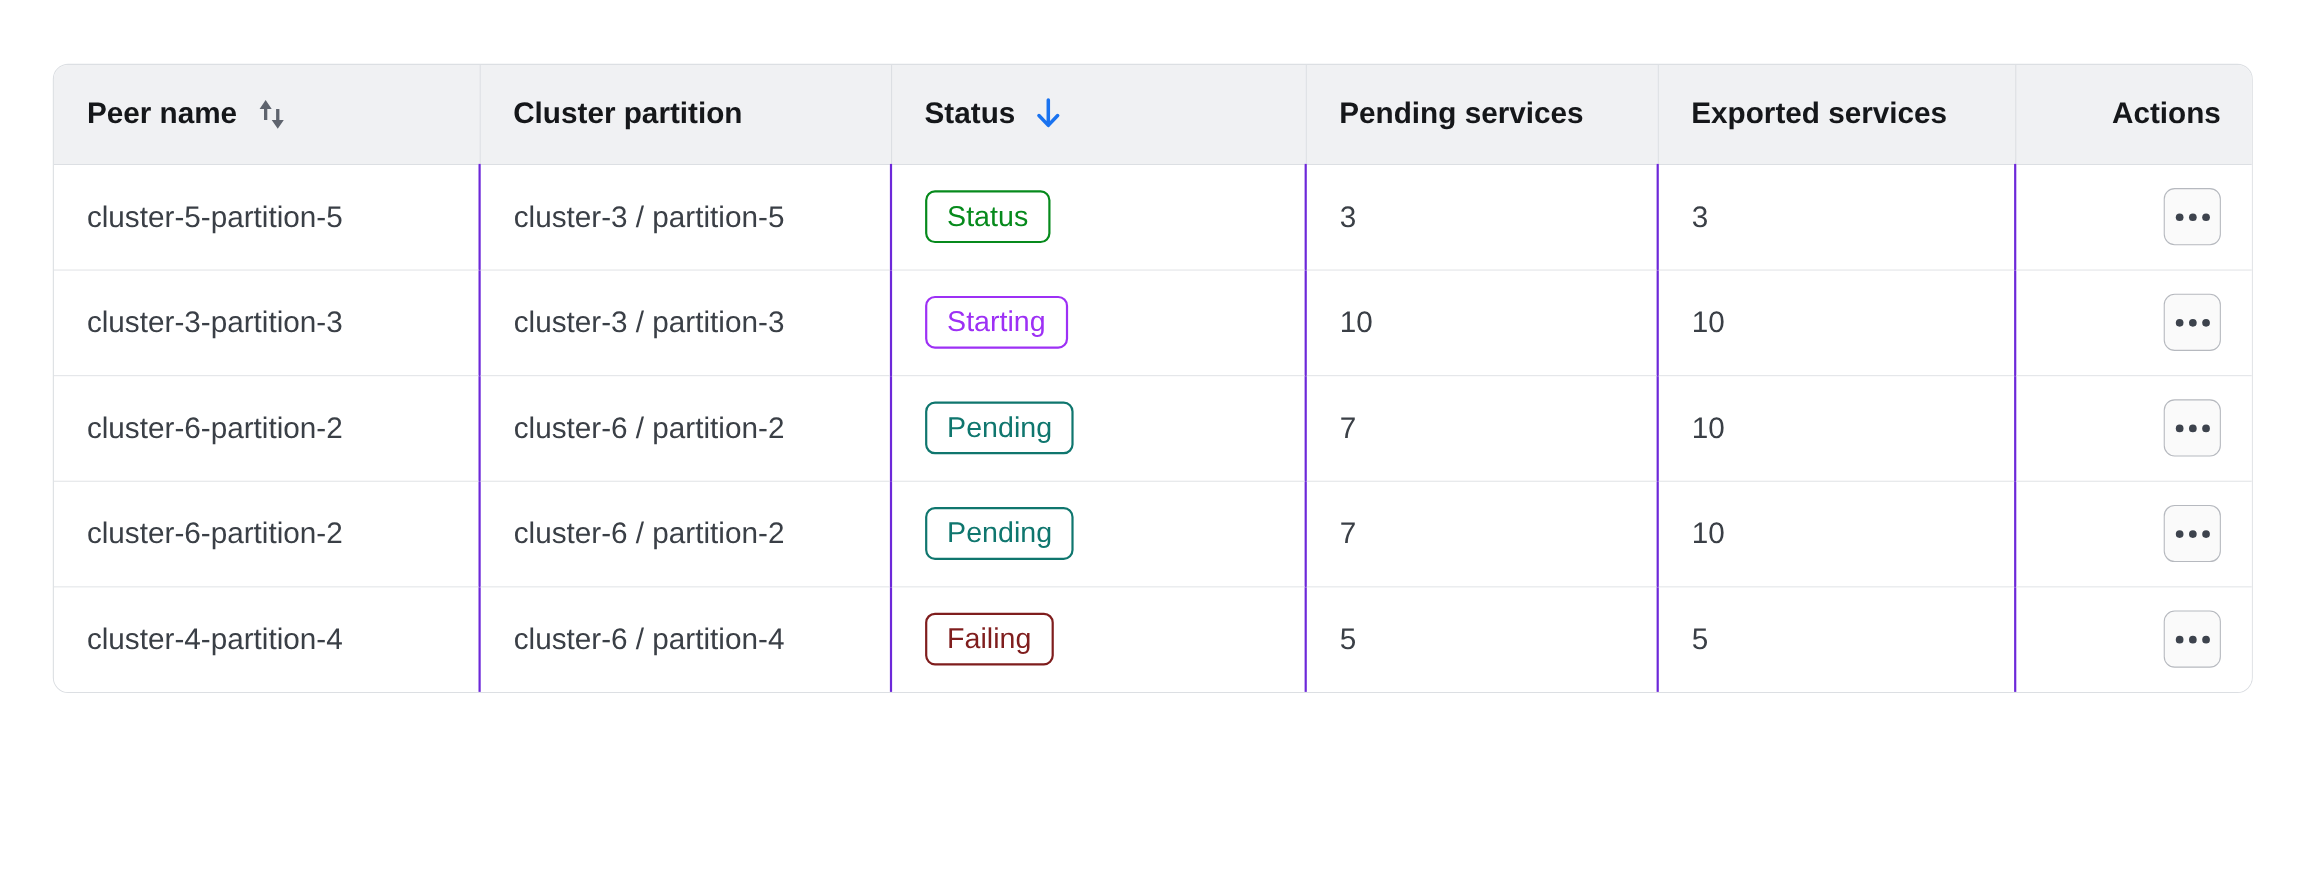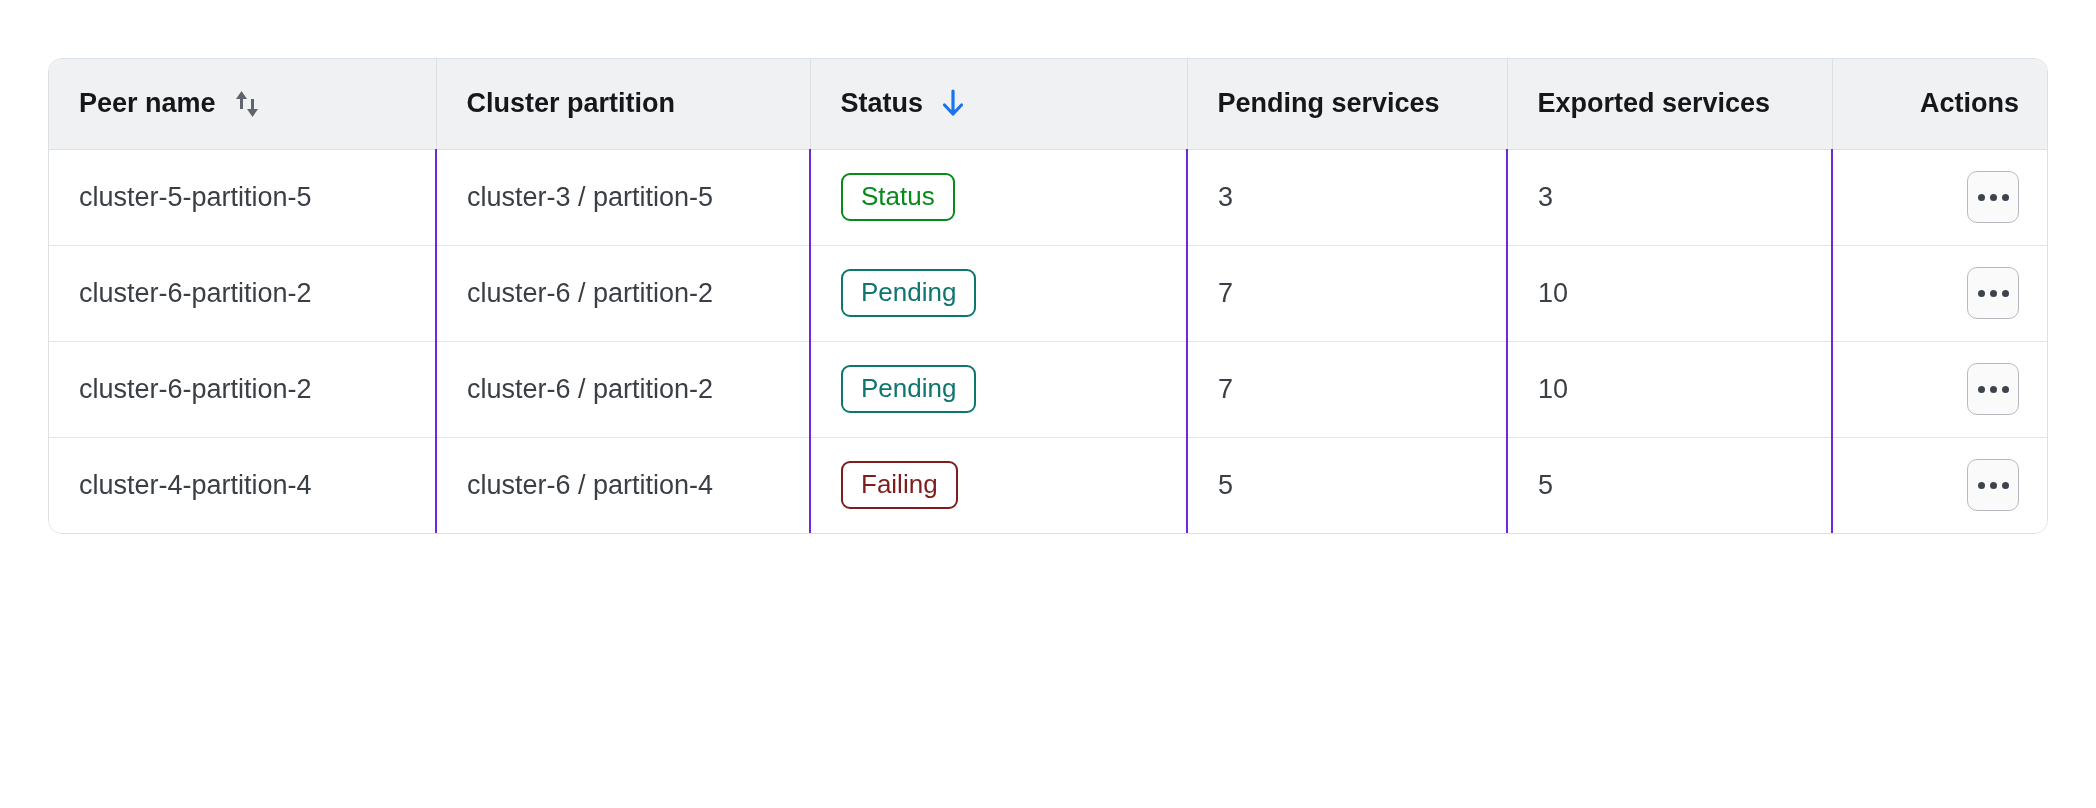--- a/index.html
+++ b/index.html
@@ -214,20 +214,38 @@
             <button class="actions-btn">
               <span class="dots">
                   <span></span>
                   <span></span>
                   <span></span>
                 </span>
             </button>
           </td>
         </tr>
         <tr>
+          <td>cluster-3-partition-3</td>
+          <td>cluster-3 / partition-3</td>
+          <td>
+            <span class="badge badge-starting">Starting</span>
+          </td>
+          <td>10</td>
+          <td>10</td>
+          <td>
+            <button class="actions-btn">
+              <span class="dots">
+                  <span></span>
+                  <span></span>
+                  <span></span>
+                </span>
+            </button>
+          </td>
+        </tr>
+        <tr>
           <td>cluster-6-partition-2</td>
           <td>cluster-6 / partition-2</td>
           <td>
             <span class="badge badge-pending">Pending</span>
           </td>
           <td>7</td>
           <td>10</td>
           <td>
             <button class="actions-btn">
               <span class="dots">

